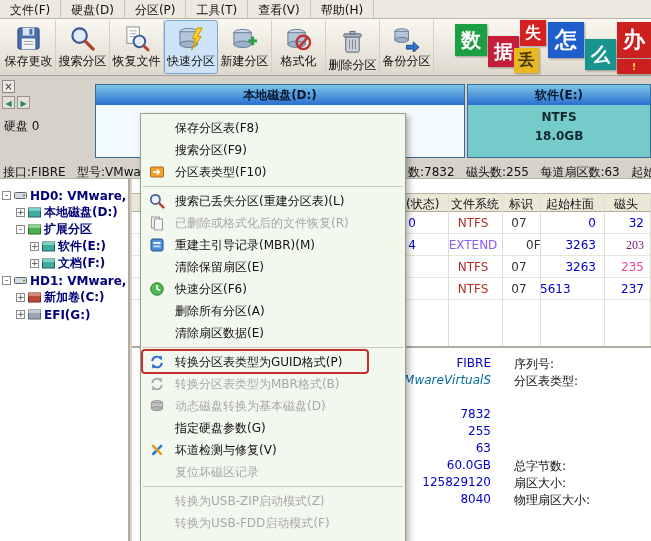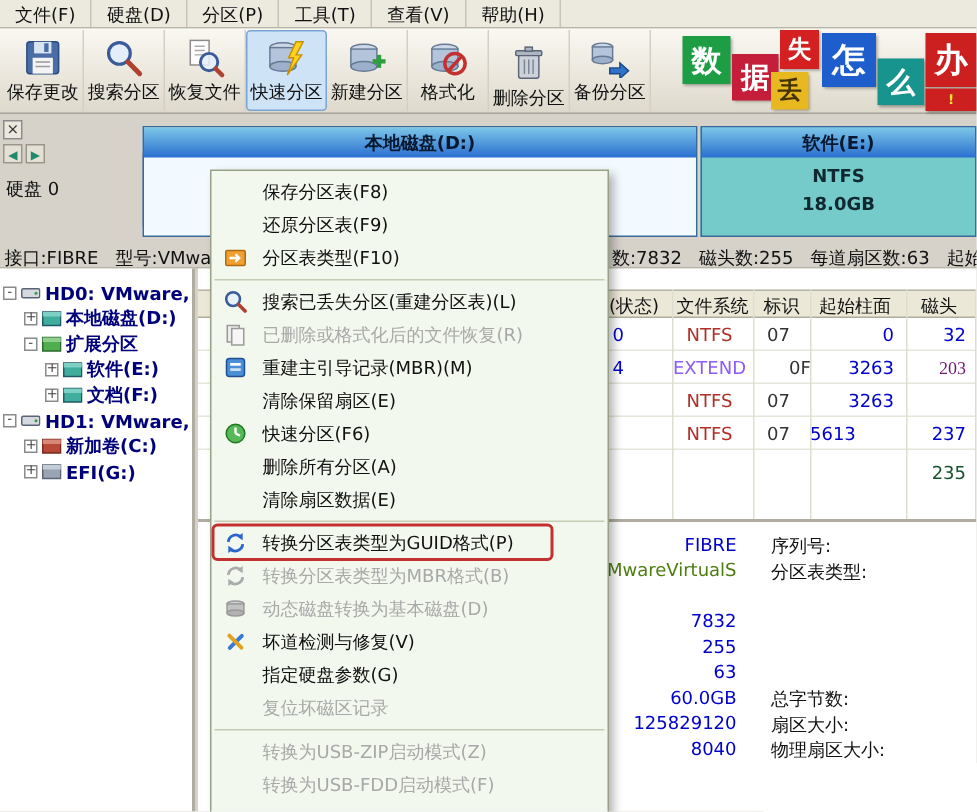--- a/index.html
+++ b/index.html
@@ -297,21 +297,21 @@
           <span class="pt-cell" style="left: 316px; width: 50px; text-align: center; color: #8b5cf6;">EXTEND</span>
           <span class="pt-cell" style="left: 370px; width: 34px; text-align: center; color: rgb(51, 51, 51); padding-left: 24px;">0F</span>
           <span class="pt-cell" style="left: 408px; width: 56px; text-align: right; color: rgb(0, 0, 204);">3263</span>
           <span class="pt-cell" style="left: 472px; width: 40px; text-align: right; color: #701a75; font-family: Liberation Serif, serif;">203</span>
         </div>
         <div class="pt-row">
           <span class="pt-cell" style="left: 248px; width: 36px; text-align: right; color: rgb(0, 0, 204);"></span>
           <span class="pt-cell" style="left: 316px; width: 50px; text-align: center; color: rgb(176, 48, 40);">NTFS</span>
           <span class="pt-cell" style="left: 370px; width: 34px; text-align: center; color: rgb(51, 51, 51);">07</span>
           <span class="pt-cell" style="left: 408px; width: 56px; text-align: right; color: rgb(0, 0, 204);">3263</span>
-          <span class="pt-cell" style="left: 472px; width: 40px; text-align: right; color: #14532d; margin-top: 48px;">235</span>
+          <span class="pt-cell" style="left: 472px; width: 40px; text-align: right; color: #ec4899;">235</span>
         </div>
         <div class="pt-row">
           <span class="pt-cell" style="left: 248px; width: 36px; text-align: right; color: rgb(0, 0, 204);"></span>
           <span class="pt-cell" style="left: 316px; width: 50px; text-align: center; color: rgb(176, 48, 40);">NTFS</span>
           <span class="pt-cell" style="left: 370px; width: 34px; text-align: center; color: rgb(51, 51, 51);">07</span>
           <span class="pt-cell" style="left: 408px; width: 56px; color: rgb(0, 0, 204);">5613</span>
           <span class="pt-cell" style="left: 472px; width: 40px; text-align: right; color: rgb(0, 0, 204);">237</span>
         </div>
       </div>
     <div id="gridlines">
@@ -321,21 +321,21 @@
         <div class="gridline" style="left: 472px;"></div>
         <div class="gridline" style="left: 518px;"></div>
       </div>
     <div class="hsep"></div>
     <div id="detail-rows" class="details">
         <div class="det-row" style="top: 8px;">
           <span class="det-value" style="color: rgb(0, 0, 204);">FIBRE</span>
           <span class="det-label">序列号:</span>
         </div>
         <div class="det-row" style="top: 25px;">
-          <span class="det-value" style="color: #4d7c0f;">MwareVirtualS</span>
+          <span class="det-value" style="color: #0369a1; font-style: italic;">MwareVirtualS</span>
           <span class="det-label">分区表类型:</span>
         </div>
         <div class="det-row" style="top: 42px;">
           <span class="det-value" style="color: rgb(0, 0, 204);"></span>
           <span class="det-label"></span>
         </div>
         <div class="det-row" style="top: 59px;">
           <span class="det-value" style="color: rgb(0, 0, 204);">7832</span>
           <span class="det-label"></span>
         </div>
@@ -362,21 +362,21 @@
       </div>
   </div>
 
   <div id="context-menu" class="context-menu">
       <div class="cm-item">
         <span class="cm-icon"></span>
         <span class="cm-label">保存分区表(F8)</span>
       </div>
       <div class="cm-item">
         <span class="cm-icon"></span>
-        <span class="cm-label">还原分区表(F9)</span>
+        <span class="cm-label">搜索分区(F9)</span>
       </div>
       <div class="cm-item">
         <span class="cm-icon">
           <svg viewBox="0 0 16 16">
             <rect x="1.5" y="3" width="13" height="10" rx="1" fill="#f0a030" stroke="#b06a10"></rect>
             <path d="M4 8 h6 M8 5.5 L10.5 8 L8 10.5" stroke="#fff" stroke-width="1.6" fill="none"></path>
           </svg>
         </span>
         <span class="cm-label">分区表类型(F10)</span>
       </div>
@@ -459,31 +459,31 @@
         <span class="cm-icon">
           <svg viewBox="0 0 16 16">
             <ellipse cx="8" cy="4.6" rx="5.6" ry="2" fill="#d2d2d2" stroke="#9a9a9a"></ellipse>
             <rect x="2.4" y="4.6" width="11.2" height="6" fill="#c2c2c2" stroke="#9a9a9a"></rect>
             <ellipse cx="8" cy="10.6" rx="5.6" ry="2" fill="#b2b2b2" stroke="#9a9a9a"></ellipse>
           </svg>
         </span>
         <span class="cm-label">动态磁盘转换为基本磁盘(D)</span>
       </div>
       <div class="cm-item">
+        <span class="cm-icon"></span>
+        <span class="cm-label">指定硬盘参数(G)</span>
+      </div>
+      <div class="cm-item">
         <span class="cm-icon">
           <svg viewBox="0 0 16 16">
             <rect x="6.8" y="0.8" width="2.6" height="14" rx="1.3" fill="#3a7ad4" transform="rotate(45 8 8)"></rect>
             <rect x="6.8" y="0.8" width="2.6" height="14" rx="1.3" fill="#e0a020" transform="rotate(-45 8 8)"></rect>
           </svg>
         </span>
         <span class="cm-label">坏道检测与修复(V)</span>
-      </div>
-      <div class="cm-item">
-        <span class="cm-icon"></span>
-        <span class="cm-label">指定硬盘参数(G)</span>
       </div>
       <div class="cm-item disabled">
         <span class="cm-icon"></span>
         <span class="cm-label">复位坏磁区记录</span>
       </div>
       <div class="cm-sep"></div>
       <div class="cm-item disabled">
         <span class="cm-icon"></span>
         <span class="cm-label">转换为USB-ZIP启动模式(Z)</span>
       </div>

